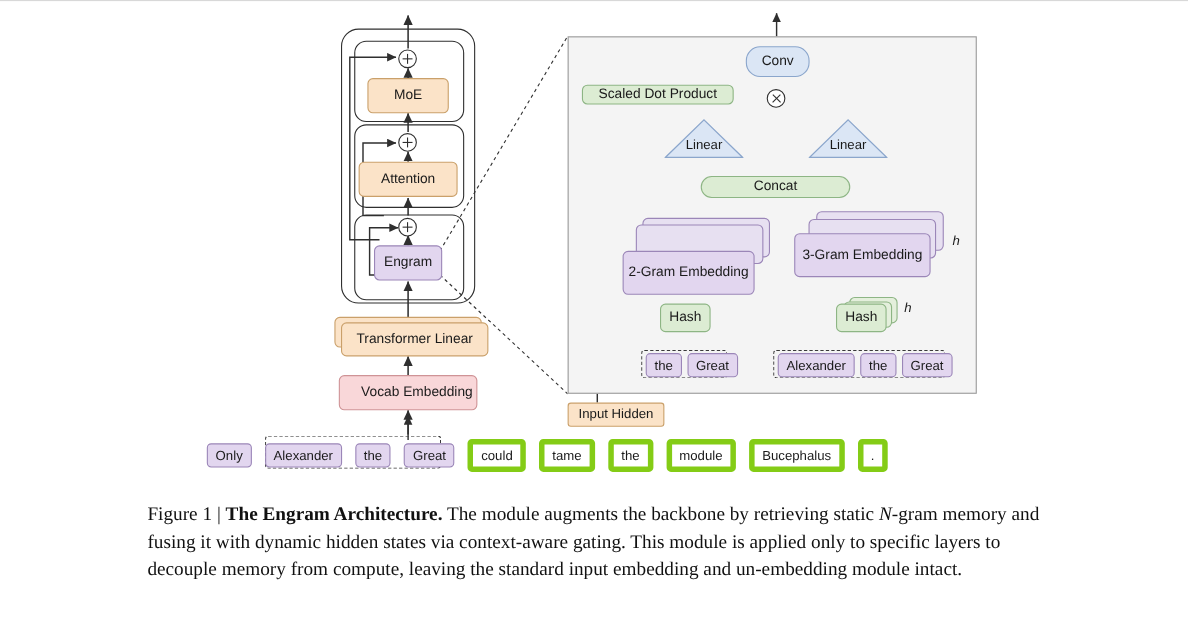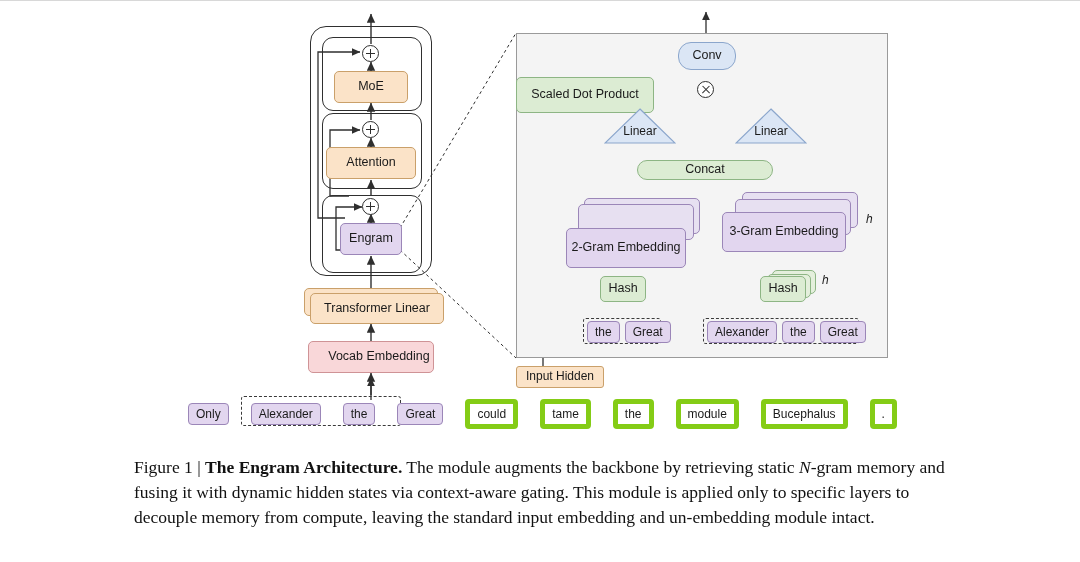--- a/index.html
+++ b/index.html
@@ -267,40 +267,40 @@
     <div class="node orange" style="left:304px; top:288px; width:134px; height:28px; border-radius:5px;"></div>
     <div class="node orange" style="left:310px; top:293px; width:134px; height:31px;">
       <span>Transformer Linear</span>
     </div>
 
     <div class="node pink" style="left:308px; top:341px; width:126px; height:32px;">
       <span>Vocab Embedding</span>
     </div>
 
     <div class="dashsel" style="left:241px; top:396px; width:160px; height:30px;"></div>
-    <div id="sentence-row" style="position:absolute; left:188px; top:399px; display:flex; gap:22px; align-items:center;">
+    <div id="sentence-row" style="position:absolute; left:188px; top:399px; display:flex; gap:12px; align-items:center;">
         <span class="tokenbox">Only</span>
         <span class="tokenbox">Alexander</span>
         <span class="tokenbox">the</span>
         <span class="tokenbox">Great</span>
         <span class="tokenbox plaintok">could</span>
         <span class="tokenbox plaintok">tame</span>
         <span class="tokenbox plaintok">the</span>
         <span class="tokenbox plaintok">module</span>
         <span class="tokenbox plaintok">Bucephalus</span>
         <span class="tokenbox plaintok">.</span>
       </div>
 
     <div class="zoom-panel" style="left:516px; top:33px; width:372px; height:325px;"></div>
 
     <div class="node blue" style="left:678px; top:42px; width:58px; height:28px; border-radius:13px;">
       <span>Conv</span>
     </div>
 
-    <div class="node green" style="left:516px; top:77px; width:138px; height:36px;">
+    <div class="node green" style="left:529px; top:77px; width:138px; height:18px;">
       <span>Scaled Dot Product</span>
     </div>
 
     <div class="op times" style="left:697px; top:81px;"></div>
 
     <div style="position:absolute; left:604px; top:108px; width:72px; height:36px;">
       <svg width="72" height="36" viewBox="0 0 72 36">
         <polygon points="36,1 71,35 1,35" fill="#dbe6f5" stroke="#8ba6cc" stroke-width="1.2"></polygon>
       </svg>
       <div class="tri-label">Linear</div>

